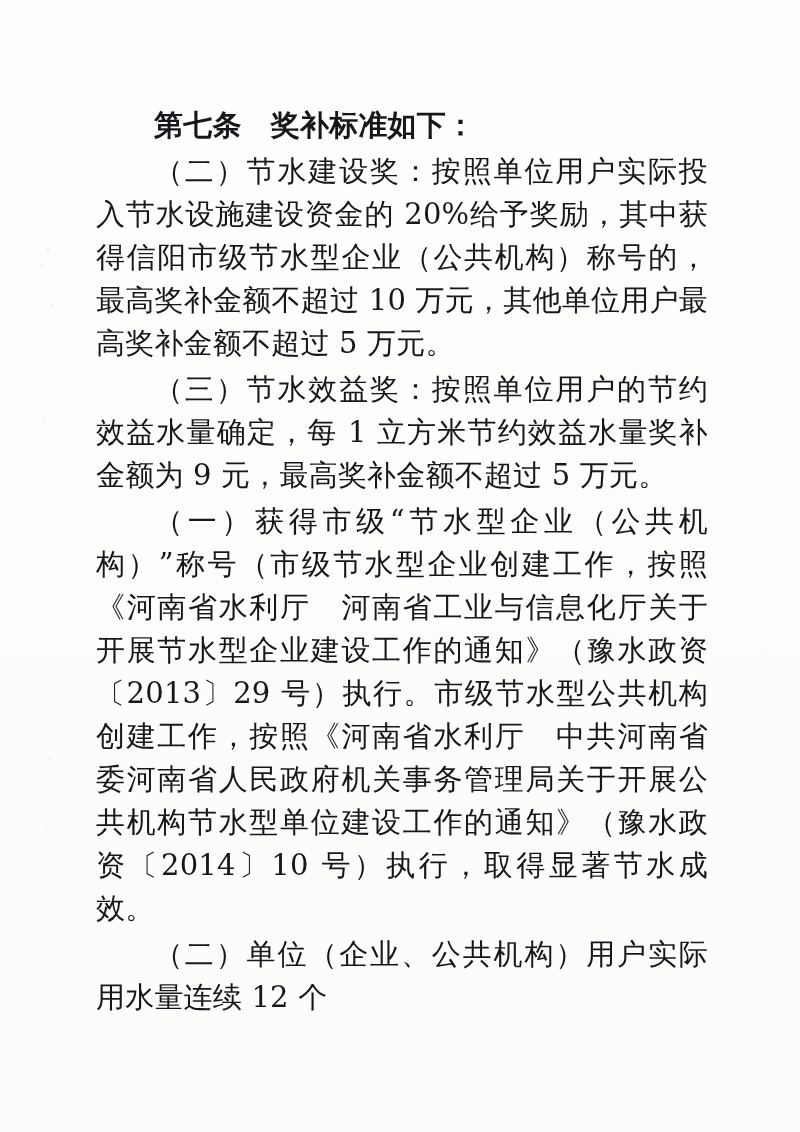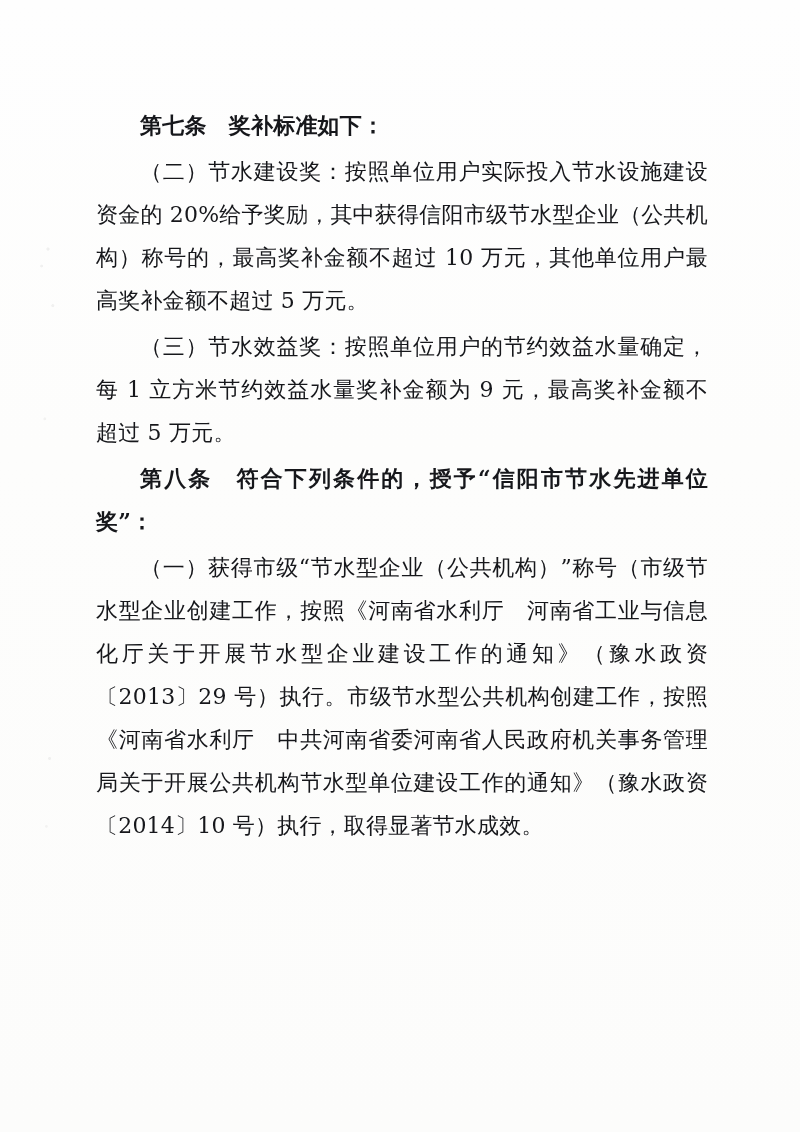--- a/index.html
+++ b/index.html
@@ -34,21 +34,21 @@
       radial-gradient(circle at 5.8% 73%, rgba(0,0,0,0.04) 0 1px, rgba(0,0,0,0) 1.7px);
   }
   .doc-body {
     position: absolute;
     left: 96px;
     top: 104px;
     width: 612px;
   }
   p.para {
     margin: 0 0 3px 0;
-    font-size: 22px;
+    font-size: 29px;
     line-height: 43px;
     letter-spacing: 0.2px;
     text-align: justify;
     text-justify: inter-ideograph;
     color: #16171b;
   }
   p.para.indent {
     text-indent: 2em;
   }
   .article-head {
@@ -65,19 +65,19 @@
   <div class="doc-body">
 
     <p class="para indent article-head">第七条　奖补标准如下：</p>
 
 
     <p class="para indent">（二）节水建设奖：按照单位用户实际投入节水设施建设资金的 20%给予奖励，其中获得信阳市级节水型企业（公共机构）称号的，最高奖补金额不超过 10 万元，其他单位用户最高奖补金额不超过 5 万元。</p>
 
     <p class="para indent">（三）节水效益奖：按照单位用户的节约效益水量确定，每 1 立方米节约效益水量奖补金额为 9 元，最高奖补金额不超过 5 万元。</p>
 
 
-    <p class="para indent article-head">第八条　符合下列条件的，授予“信阳市节水先进单位奖”：</p>
 
     <p class="para indent">（一）获得市级“节水型企业（公共机构）”称号（市级节水型企业创建工作，按照《河南省水利厅　河南省工业与信息化厅关于开展节水型企业建设工作的通知》（豫水政资〔2013〕29 号）执行。市级节水型公共机构创建工作，按照《河南省水利厅　中共河南省委河南省人民政府机关事务管理局关于开展公共机构节水型单位建设工作的通知》（豫水政资〔2014〕10 号）执行，取得显著节水成效。</p>
 
+    <p class="para indent">（二）单位（企业、公共机构）用户实际用水量连续 12 个</p>
 
   </div>
 </div>
 
 </body></html>

